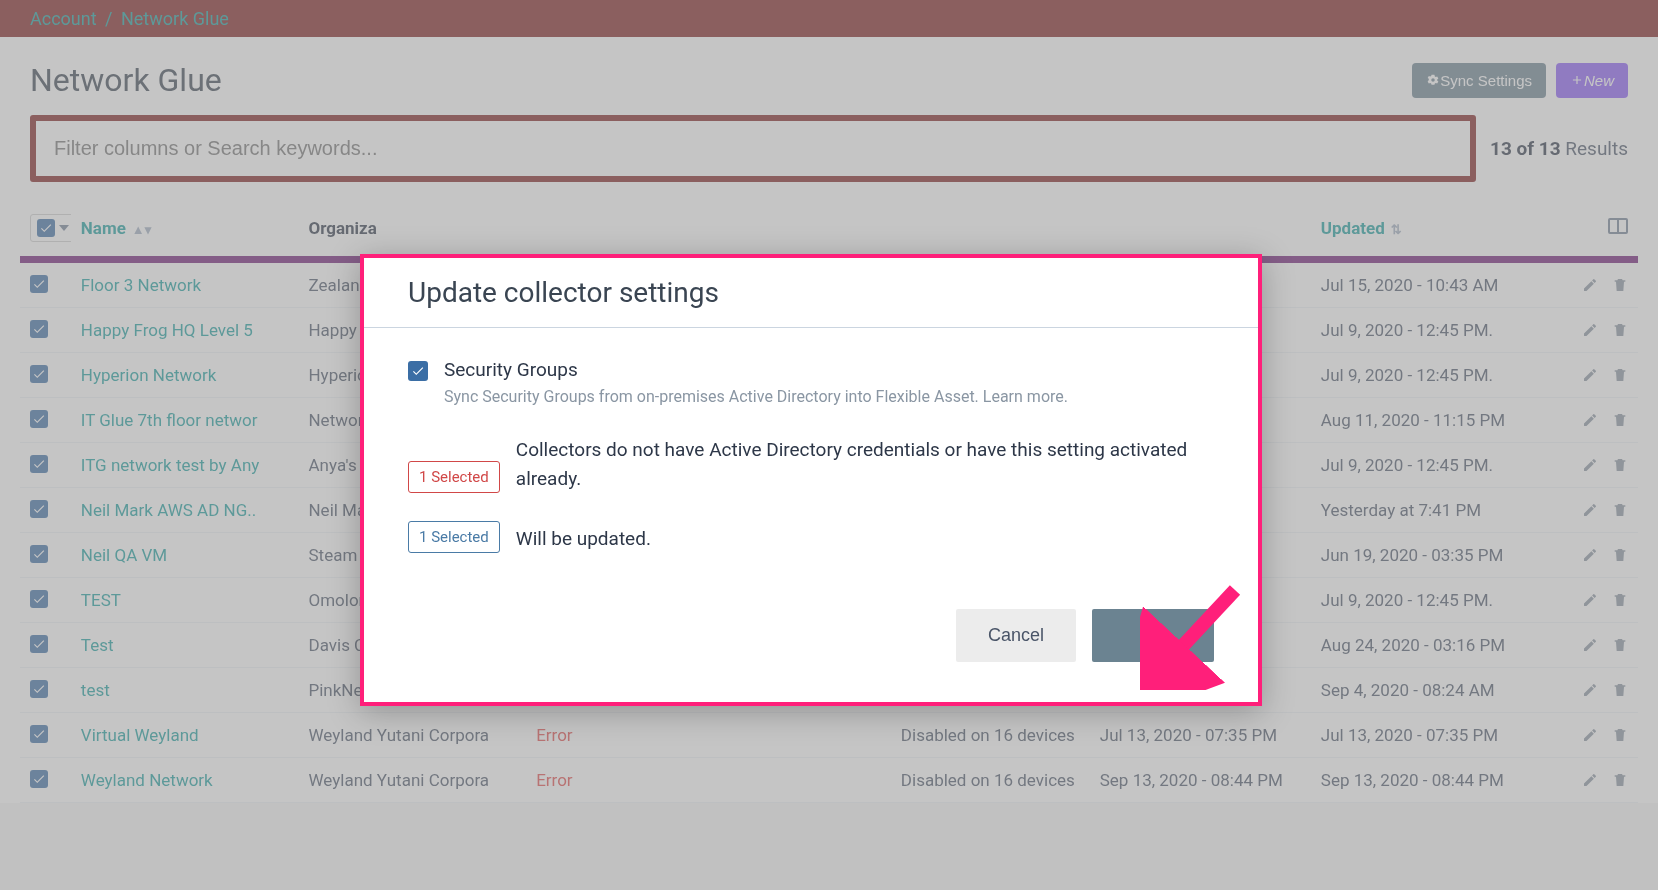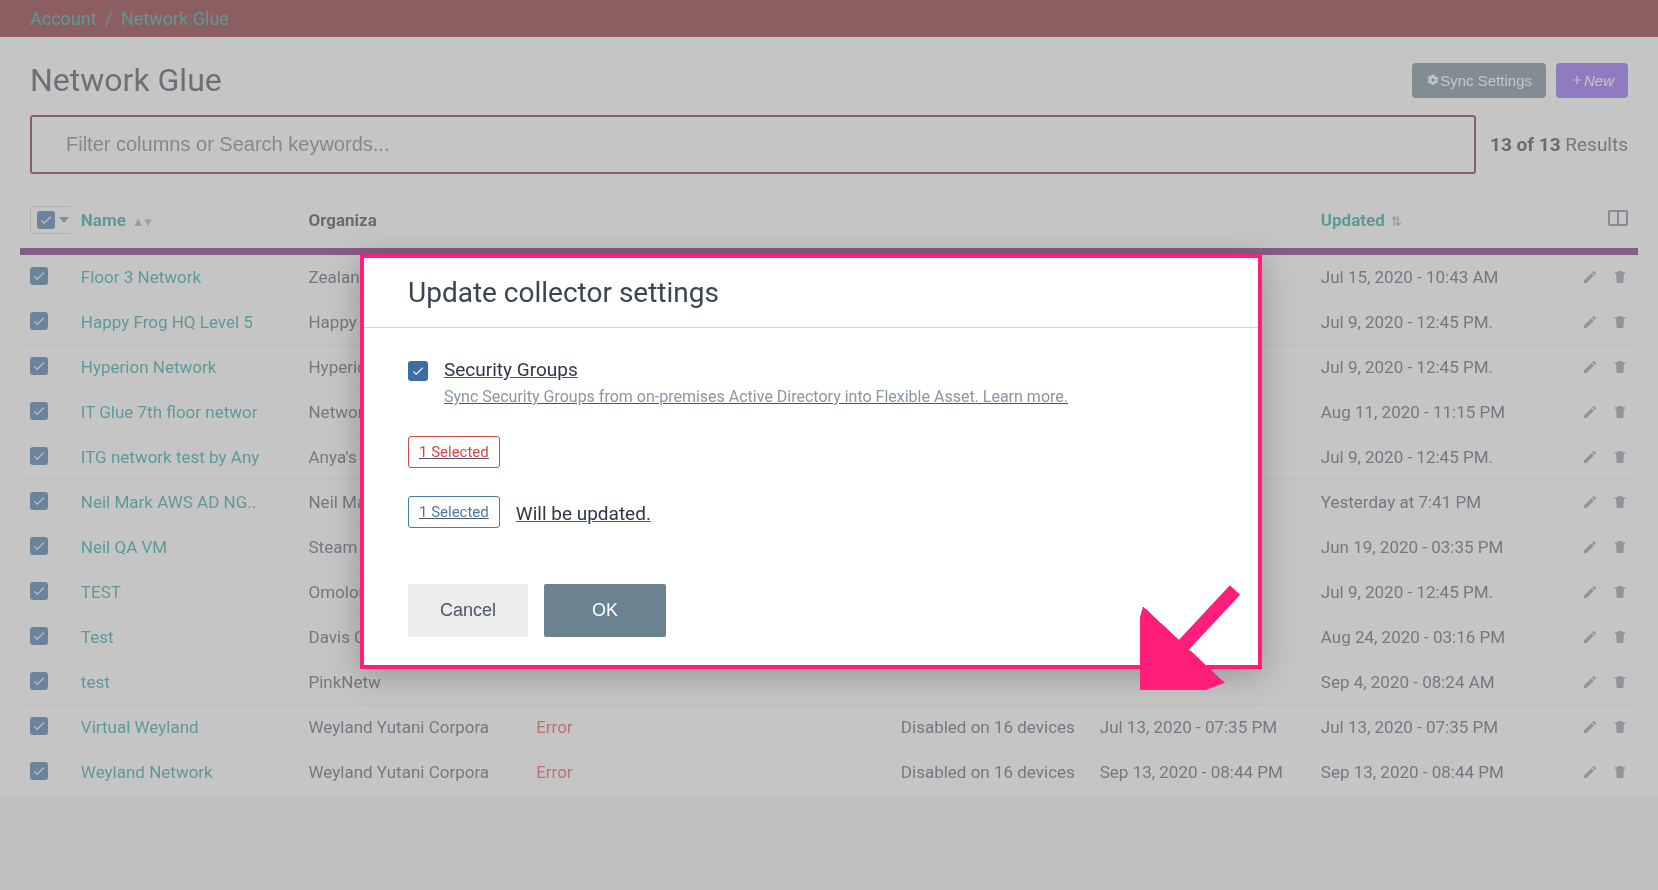--- a/index.html
+++ b/index.html
@@ -43,23 +43,23 @@
   .btn-new { background: #8b5cf6; font-style: italic; }
   .filter-row {
     display: flex;
     align-items: center;
     padding: 0 30px 18px 30px;
     gap: 14px;
     background: #fff;
   }
   .filter-input {
     flex: 1;
-    padding: 16px 34px;
+    padding: 16px 18px;
     font-size: 20px;
-    border: 2px solid #7f1d1d;
+    border: 6px solid #7f1d1d;
     border-radius: 3px;
     color: #9aa3ad;
     background: #fff;
   }
   .results-text { font-size: 19px; color: #4a5568; white-space: nowrap; }
   .results-text b { font-weight: 700; color: #2d3748; }
   .table-wrap { background: #fff; padding: 0 20px; }
   table { width: 100%; border-collapse: collapse; table-layout: fixed; }
   th {
     text-align: left;
@@ -135,41 +135,41 @@
     width: 902px;
     background: #fff;
     border: 4px solid #ff1f7a;
     box-shadow: 0 6px 30px rgba(0,0,0,0.25);
   }
   .modal-header {
     padding: 18px 44px 18px 44px;
     border-bottom: 1px solid #cbd5e0;
   }
   .modal-title { font-size: 28px; font-weight: 400; color: #3a4552; }
-  .modal-body { padding: 30px 57px 10px 44px; text-decoration: underline; }
+  .modal-body { padding: 30px 57px 10px 44px; }
   .setting-row { display: flex; align-items: flex-start; gap: 16px; margin-bottom: 30px; }
   .setting-check {
     width: 20px; height: 20px; background: #3b6ea5; border-radius: 3px;
     display: inline-flex; align-items: center; justify-content: center;
     color: #fff; font-size: 13px; flex-shrink: 0; margin-top: 3px;
   }
   .setting-label { font-size: 19px; color: #2d3748; margin-bottom: 6px; }
   .setting-desc { font-size: 16px; color: #8a96a3; }
   .setting-desc a { color: #8a96a3; text-decoration: none; }
   .status-row { display: flex; gap: 16px; align-items: flex-end; margin-bottom: 28px; }
   .badge {
     border: 1.5px solid; border-radius: 3px;
     padding: 6px 10px; font-size: 15px; white-space: nowrap; flex-shrink: 0;
   }
   .badge-red { color: #d14848; border-color: #d14848; }
   .badge-blue { color: #4a7ba6; border-color: #4a7ba6; }
   .status-msg { font-size: 19px; color: #2d3748; line-height: 1.5; }
   .modal-footer {
-    display: flex; justify-content: flex-start; gap: 16px;
-    padding: 18px 44px 28px 44px;
+    display: flex; justify-content: flex-end; gap: 16px;
+    padding: 18px 44px 40px 44px;
   }
   .btn-cancel {
     background: #ececec; color: #4a5568;
     padding: 16px 32px; border: none; border-radius: 2px;
     font-size: 18px; cursor: pointer;
   }
   .btn-ok {
     background: #6b8391; color: #fff;
     padding: 16px 48px; border: none; border-radius: 2px;
     font-size: 18px; cursor: pointer;
@@ -541,20 +541,21 @@
       </span>
       <div>
         <div class="setting-label">Security Groups</div>
         <div class="setting-desc">
           <span>Sync Security Groups from on-premises Active Directory into Flexible Asset. </span><a>Learn more.</a>
         </div>
       </div>
     </div>
     <div class="status-row">
       <span class="badge badge-red">1 Selected</span>
+      <div class="status-msg">Collectors do not have Active Directory credentials or have this setting activated already.</div>
     </div>
     <div class="status-row">
       <span class="badge badge-blue">1 Selected</span>
       <div class="status-msg">Will be updated.</div>
     </div>
   </div>
   <div class="modal-footer">
     <button class="btn-cancel">Cancel</button>
     <button class="btn-ok">OK</button>
   </div>

